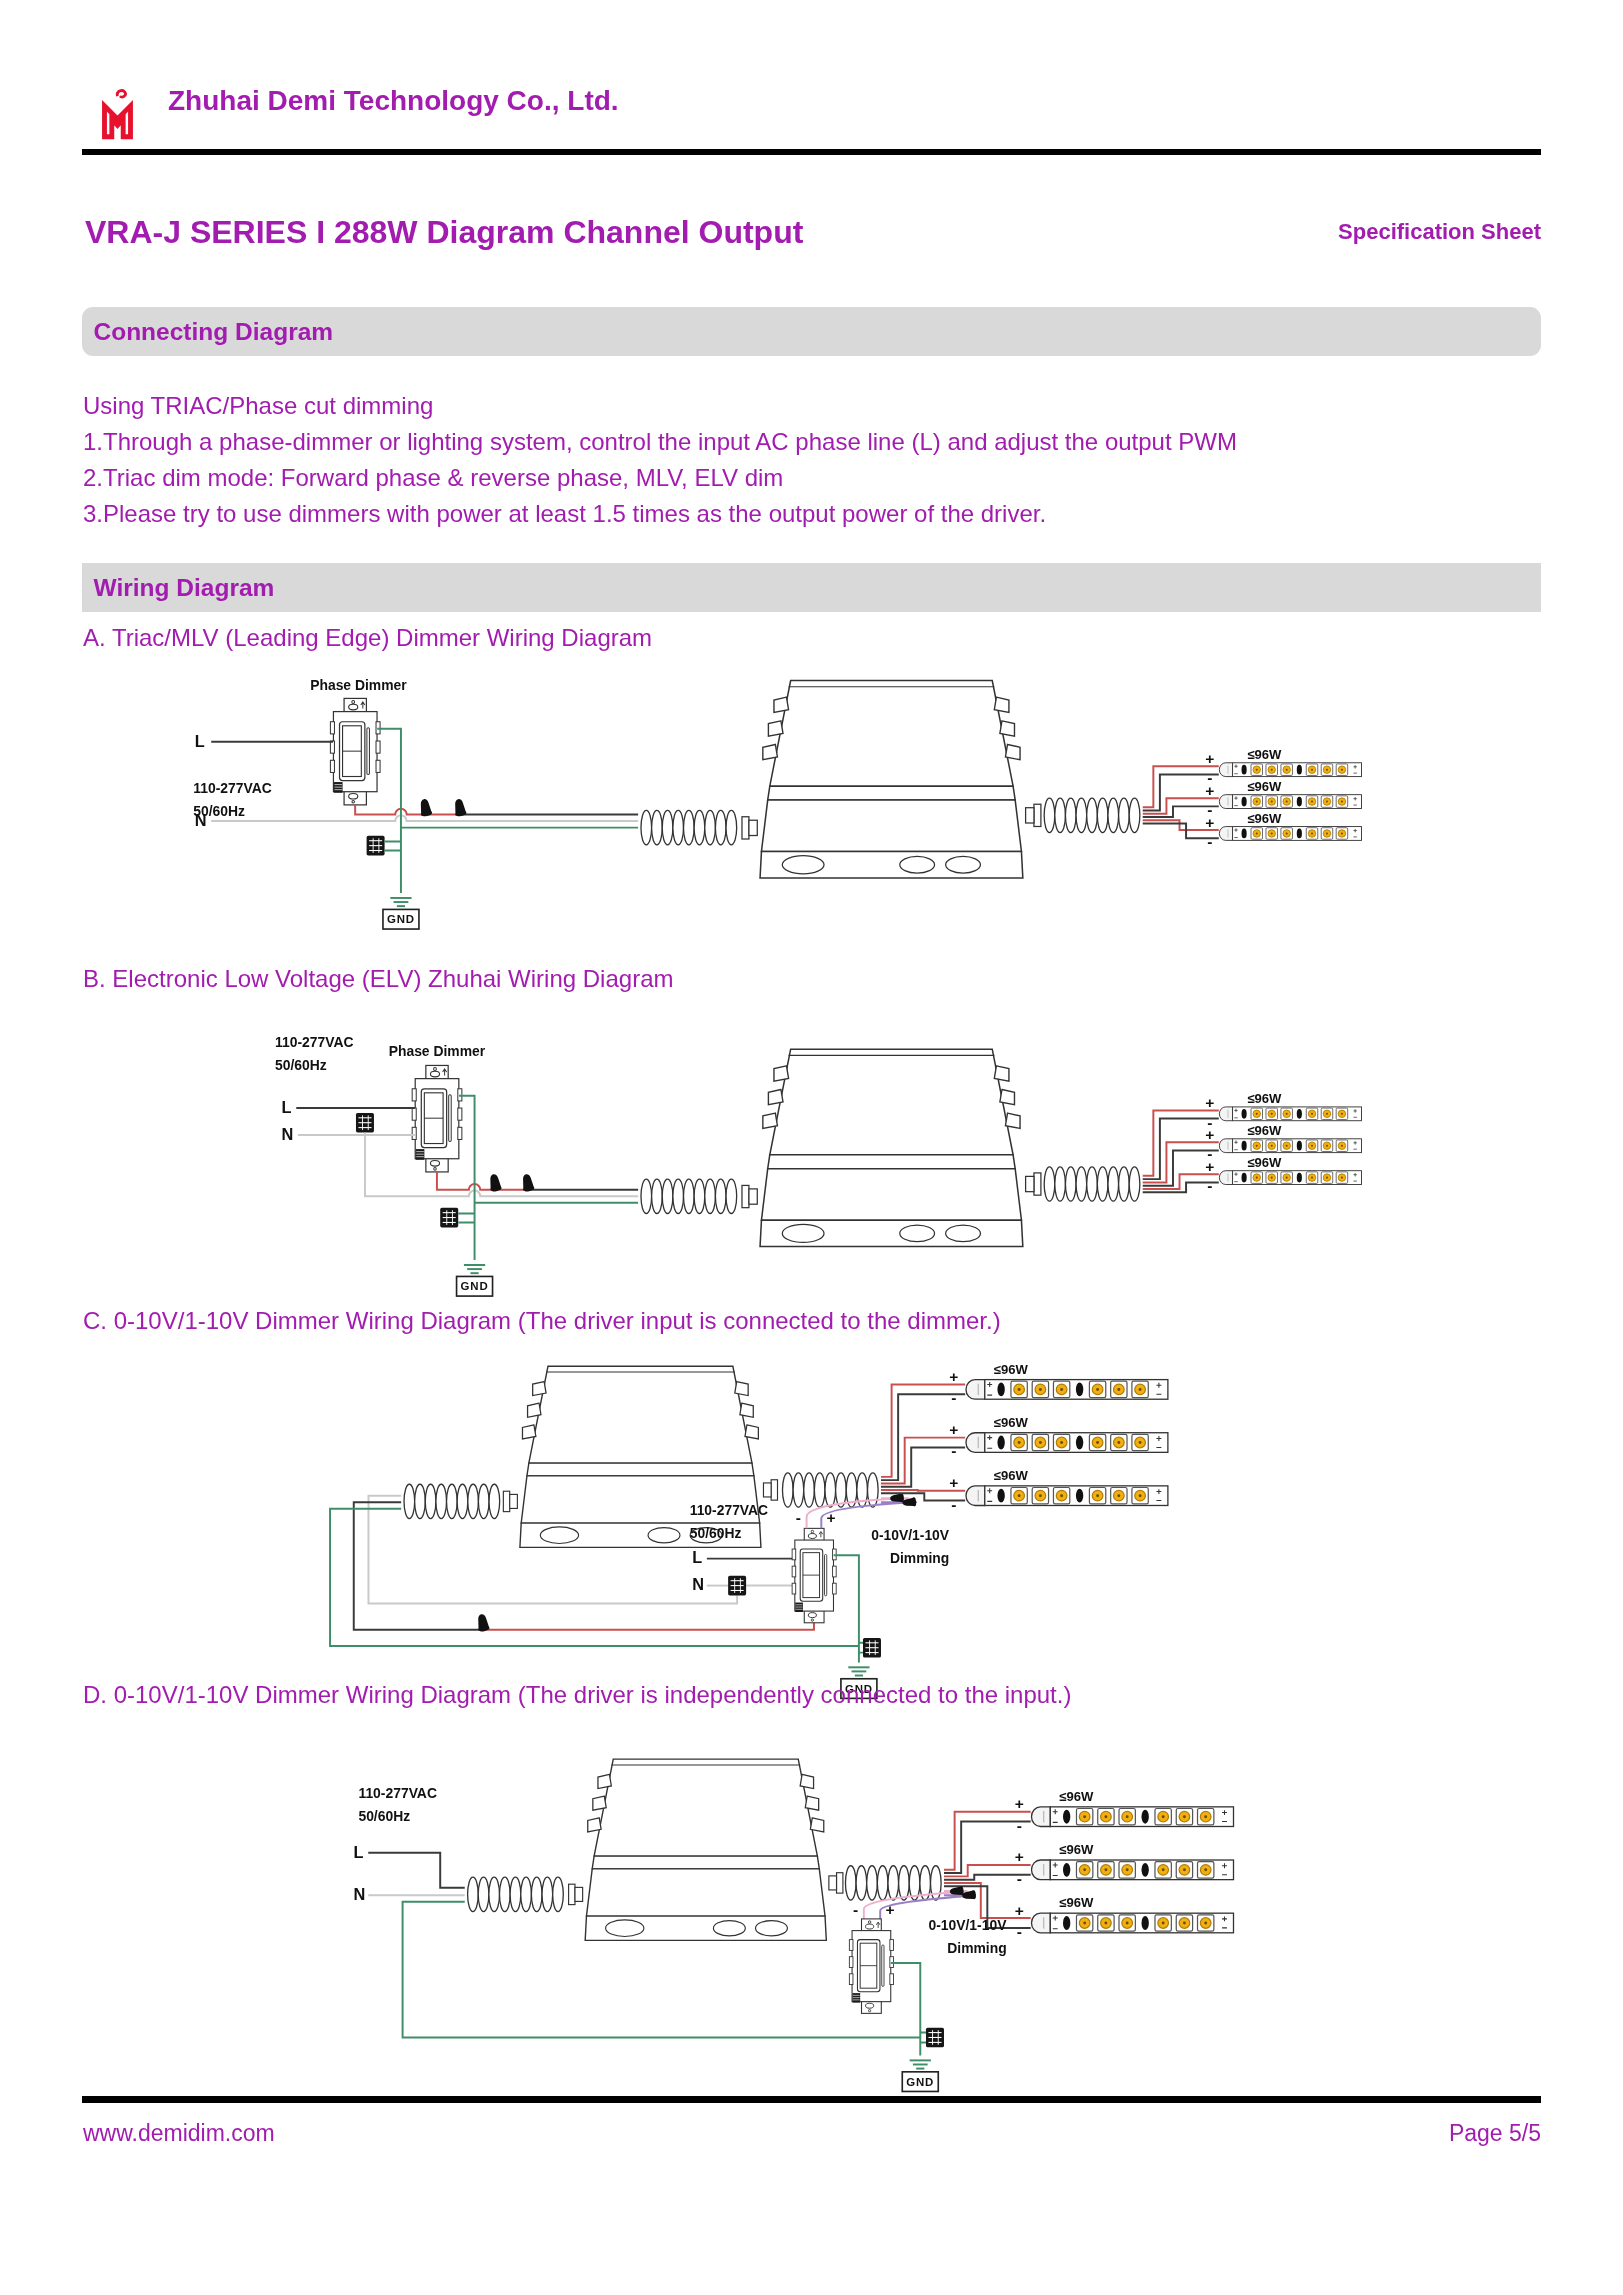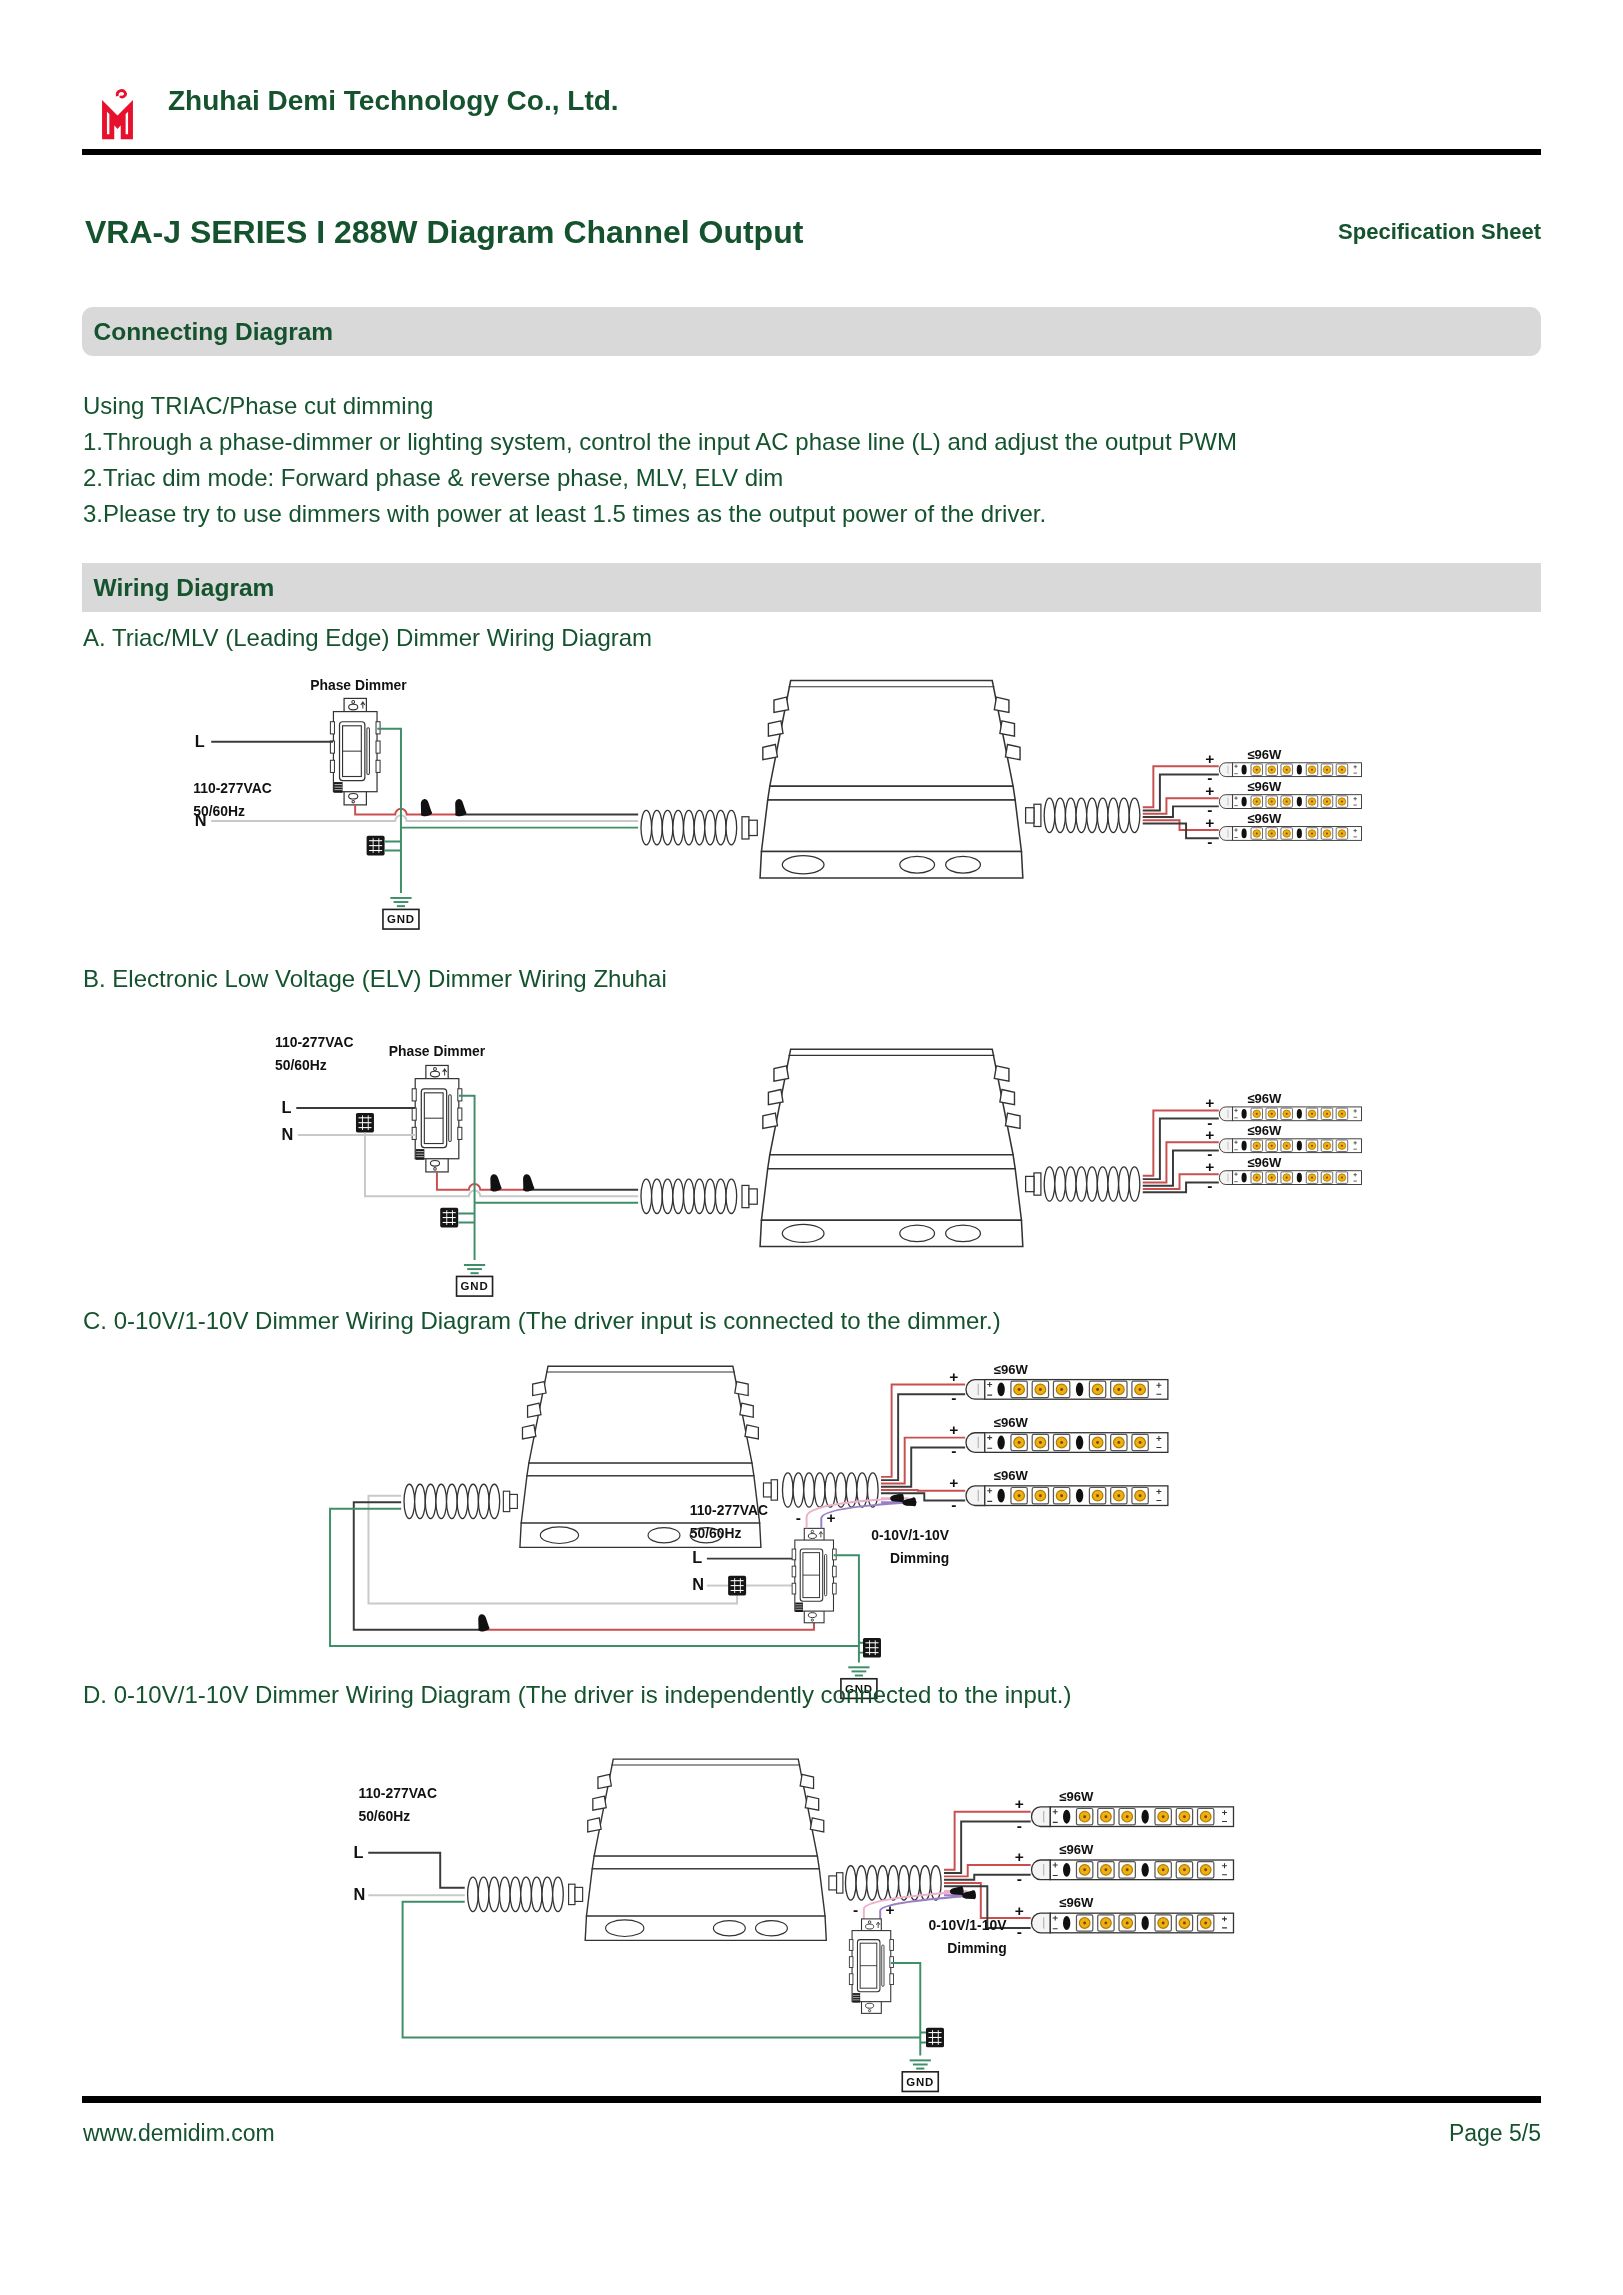--- a/index.html
+++ b/index.html
@@ -1,17 +1,17 @@
 <!DOCTYPE html>
 <html style="--logo: #e8112d; --section_bg: #d9d9d9; --wire_live: #c94f4f; --wire_neutral: #c9c9c9; --wire_ground: #3e8e68; --wire_generic: #3a3a3a; --wire_dim_minus: #edafcb; --wire_dim_plus: #9b7fc4; --led: #f2af13;font-size:13px"><head>
 <meta charset="utf-8">
 <style>
   html,body{margin:0;padding:0;background:#888;}
   .page{position:relative;width:1623px;height:2295px;background:#fff;
-        font-family:"Liberation Sans",sans-serif;color:#14532d;overflow:hidden;}
+        font-family:"Liberation Sans",sans-serif;color:#a21caf;overflow:hidden;}
   .abs{position:absolute;}
   .company-name{left:168px;top:85px;font-size:28px;font-weight:bold;}
   .rule1{left:82px;top:149px;width:1459px;height:5.7px;background:#000;}
   .title-left{left:85px;top:214px;font-size:32px;font-weight:bold;}
   .title-right{top:219px;right:82px;font-size:22px;font-weight:bold;}
   .secbar{left:82px;width:1459px;height:49px;background:var(--section_bg);
           font-size:24.5px;font-weight:bold;line-height:49px;padding-left:11.5px;box-sizing:border-box;}
   .bar1{top:307px;border-radius:11px;}
   .bar2{top:563px;}
   .notes{left:83px;top:388px;font-size:24px;line-height:36px;}
@@ -242,21 +242,21 @@
     <text x="1425" y="155" class="lbl-96">≤96W</text>
     <text x="1425" y="194" class="lbl-96">≤96W</text>
     <text x="1379" y="122" class="lbl-pm">+</text>
     <text x="1379" y="146" class="lbl-pm">-</text>
     <text x="1379" y="161" class="lbl-pm">+</text>
     <text x="1379" y="185" class="lbl-pm">-</text>
     <text x="1379" y="200" class="lbl-pm">+</text>
     <text x="1379" y="224" class="lbl-pm">-</text>
   </svg>
 
-  <div class="abs dheading hB">B. Electronic Low Voltage (ELV) Dimmer Wiring Zhuhai</div>
+  <div class="abs dheading hB">B. Electronic Low Voltage (ELV) Zhuhai Wiring Diagram</div>
   <svg class="abs svgwrap sB" width="1459" height="301" viewBox="0 0 1784 368">
     <text x="434" y="68" class="lbl-b anch-mid">Phase Dimmer</text>
     <g>
         <use href="#dimmer" transform="translate(400,80) scale(0.62)"></use>
       </g>
 
     <text x="236" y="58" class="lbl-b">110-277VAC</text>
     <text x="236" y="86" class="lbl-b">50/60Hz</text>
     <text x="244" y="138" class="lbl-ln">L</text>
     <line x1="262" y1="132" x2="407" y2="132" class="w-blk"></line>

